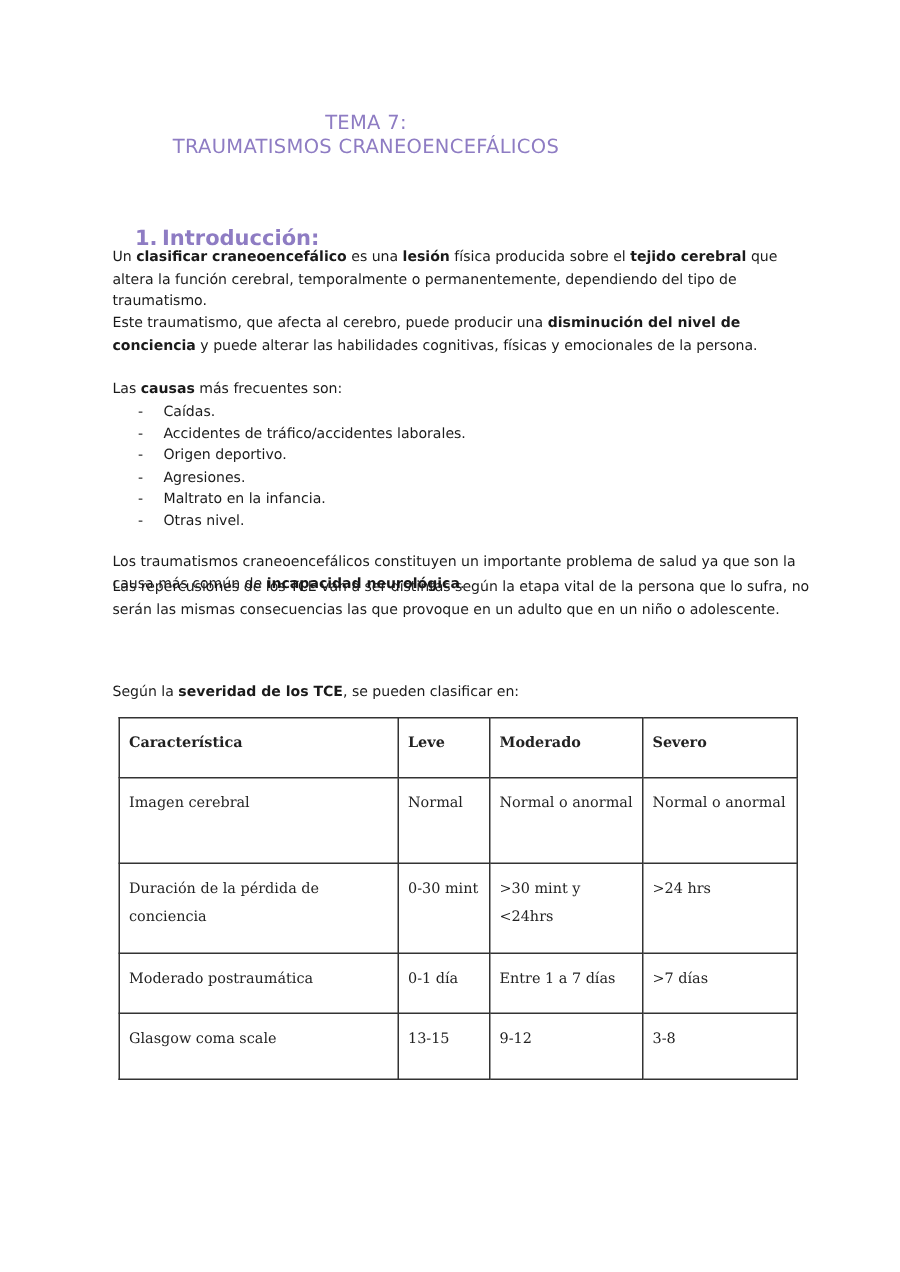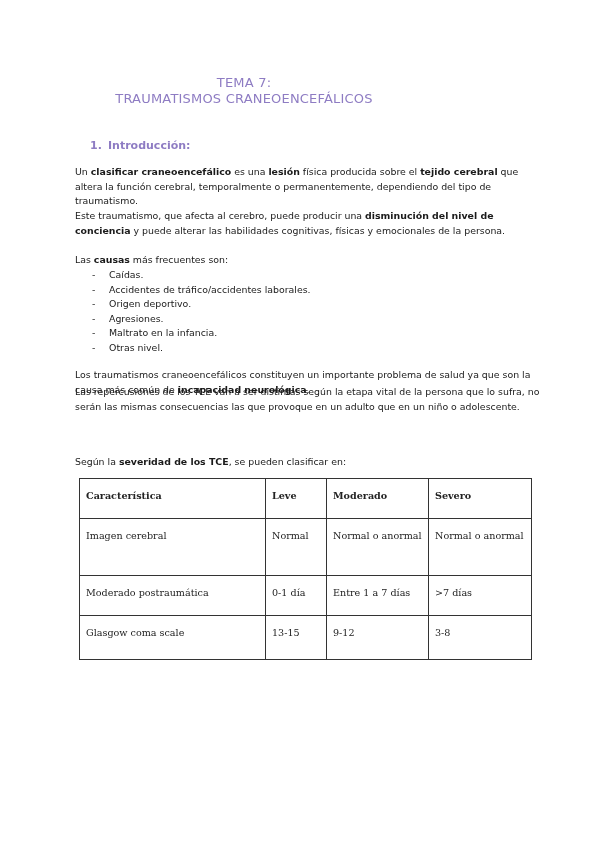--- a/index.html
+++ b/index.html
@@ -1,20 +1,20 @@
 <!DOCTYPE html>
 <html><head>
 <meta charset="utf-8">
 <style>
   html, body { margin:0; padding:0; background:#ffffff; }
   body { width:600px; height:848px; position:relative; overflow:hidden; font-family:"DejaVu Sans", sans-serif; color:#1a1a1a; }
   .title { position:absolute; left:0; width:488px; text-align:center; color:#8e7cc3; font-weight:normal; font-size:13px; letter-spacing:0.2px; }
   .t1 { top:75px; }
   .t2 { top:91px; }
-  .section { position:absolute; left:90px; top:139px; color:#8e7cc3; font-weight:bold; font-size:11px; }
+  .section { position:absolute; left:90px; top:151px; color:#8e7cc3; font-weight:bold; font-size:14px; }
   .section .num { display:inline-block; width:18px; }
   .para { position:absolute; left:75px; width:470px; font-size:9.4px; line-height:14.6px; }
   .para b { font-weight:bold; }
   .list { position:absolute; left:92px; top:268px; font-size:9.4px; line-height:14.6px; margin:0; padding:0; list-style:none; }
   .list li { position:relative; padding-left:17px; }
   .list li .dash { position:absolute; left:0; top:0; }
   table.sev { position:absolute; left:79px; top:478px; border-collapse:collapse; font-family:"DejaVu Serif", serif; font-size:9.6px; color:#222; }
   table.sev td, table.sev th { border:1.5px solid #333; vertical-align:top; text-align:left; padding:7px 6px 4px 6px; line-height:19px; font-weight:normal; }
   table.sev th { font-weight:bold; }
   .c1 { width:173px; } .c2 { width:48px; } .c3 { width:89px; } .c4 { width:90px;margin-left:42px; }
@@ -55,20 +55,26 @@
     <th class="c2">Leve</th>
     <th class="c3">Moderado</th>
     <th class="c4">Severo</th>
   </tr>
   <tr class="h1">
     <td>Imagen cerebral</td>
     <td>Normal</td>
     <td>Normal o anormal</td>
     <td>Normal o anormal</td>
   </tr>
+  <tr class="h2">
+    <td>Duración de la pérdida de conciencia</td>
+    <td>0-30 mint</td>
+    <td>&gt;30 mint y &lt;24hrs</td>
+    <td>&gt;24 hrs</td>
+  </tr>
   <tr class="h3">
     <td>Moderado postraumática</td>
     <td>0-1 día</td>
     <td>Entre 1 a 7 días</td>
     <td>&gt;7 días</td>
   </tr>
   <tr class="h4">
     <td>Glasgow coma scale</td>
     <td>13-15</td>
     <td>9-12</td>

